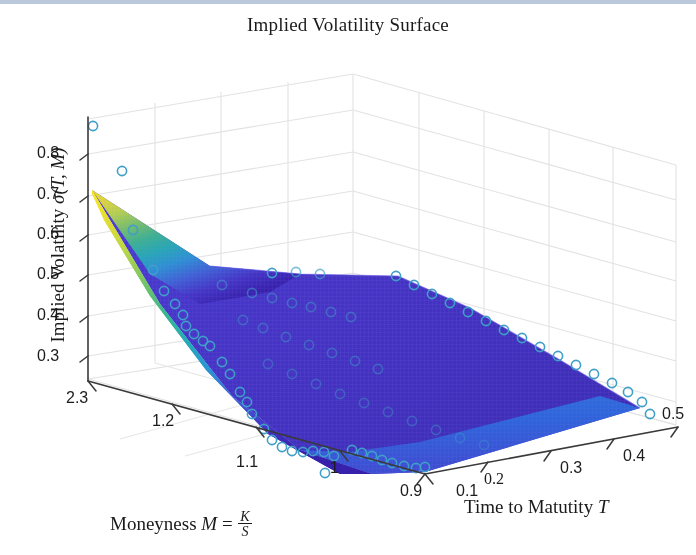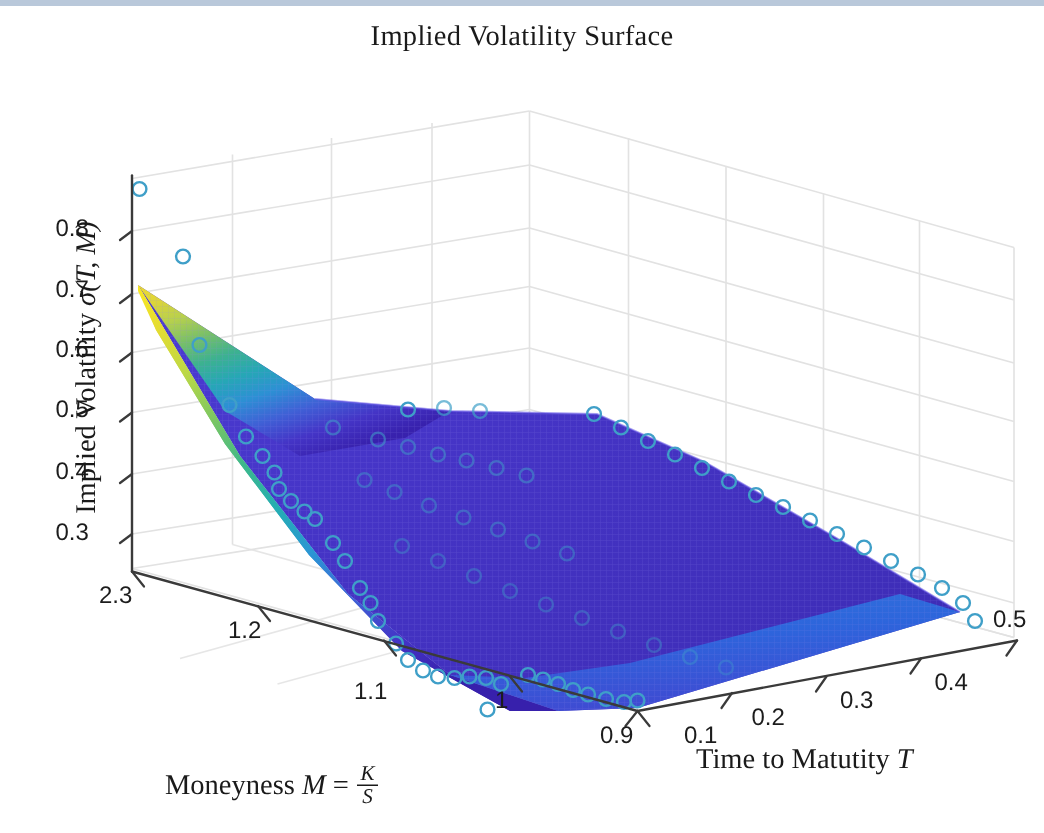--- a/index.html
+++ b/index.html
@@ -305,21 +305,21 @@
   <div class="tick" style="left:37px;top:302px;">0.4</div>
   <div class="tick" style="left:37px;top:343px;">0.3</div>
 
   <div class="tick" style="left:66px;top:385px;">2.3</div>
   <div class="tick" style="left:152px;top:408px;">1.2</div>
   <div class="tick" style="left:236px;top:449px;">1.1</div>
   <div class="tick" style="left:330px;top:455px;">1</div>
   <div class="tick" style="left:400px;top:478px;text-align:right;">0.9</div>
 
   <div class="tick" style="left:444px;top:478px;margin-left:12px;">0.1</div>
-  <div class="tick" style="left:501px;top:466px;">0.2</div>
+  <div class="tick" style="left:484px;top:466px;font-family:Liberation Serif, serif;">0.2</div>
   <div class="tick" style="left:560px;top:455px;">0.3</div>
   <div class="tick" style="left:623px;top:443px;">0.4</div>
   <div class="tick" style="left:662px;top:401px;">0.5</div>
 
   <div id="ylabel-wrap">
     <span class="axis-title" style="position:static;"><span>Implied Volatility </span><span class="ital">σ(T, M)</span></span>
   </div>
 
   <div class="axis-title" id="xlabel"><span>Time to Matutity </span><span class="ital">T</span></div>
 

